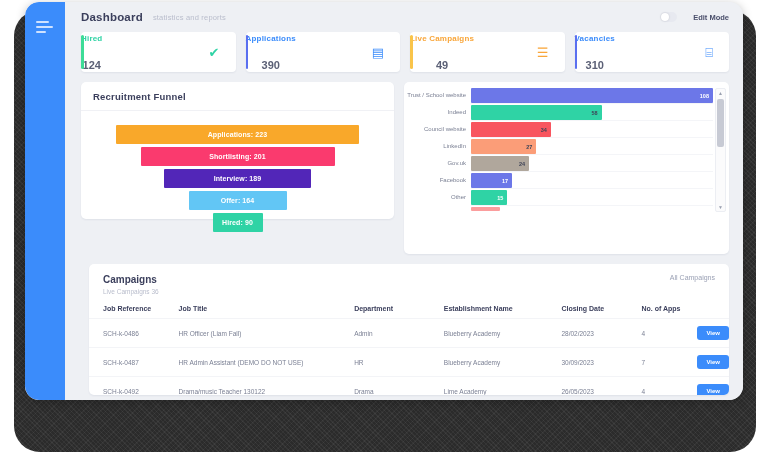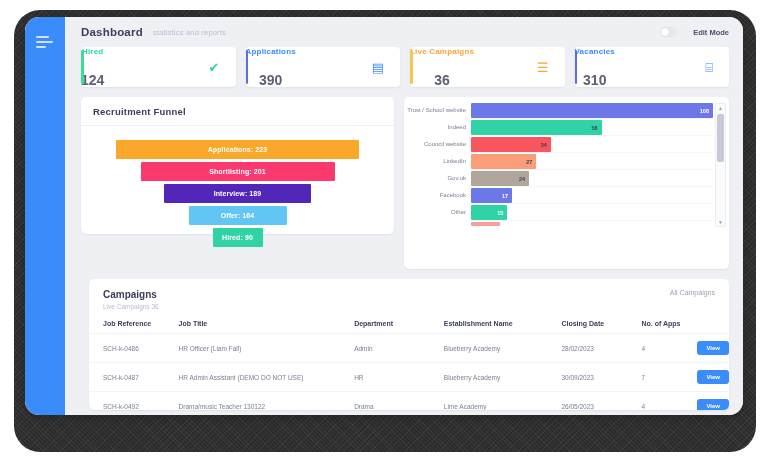--- a/index.html
+++ b/index.html
@@ -20,21 +20,21 @@
     filter:blur(0.2px);
   }
   .frame-noise{
     position:absolute;left:14px;top:10px;width:742px;height:442px;border-radius:26px;
     background-image:
       repeating-linear-gradient(45deg, rgba(255,255,255,.10) 0 1px, transparent 1px 3px),
       repeating-linear-gradient(-45deg, rgba(255,255,255,.08) 0 1px, transparent 1px 4px);
     opacity:.55;
   }
   .window{
-    position:absolute;left:25px;top:17px;width:718px;height:398px;
+    position:absolute;left:25px;top:2px;width:718px;height:398px;
     background:#eef0f4;border-radius:14px;overflow:hidden;
     box-shadow:0 2px 10px rgba(0,0,0,.25);
   }
 
   
   .sidebar{
     position:absolute;left:0;top:0;width:40px;height:398px;
     background:#3b8cfb;border-radius:14px 0 0 14px;
   }
   .burger{position:absolute;left:11px;top:19px;width:18px;}
@@ -57,21 +57,21 @@
   
   .stats{display:flex;gap:10px;padding:0 14px 0 16px;}
   .card{
     flex:1;height:40px;background:#fff;border-radius:4px;
     display:flex;align-items:center;justify-content:flex-start;position:relative;
     box-shadow:0 1px 2px rgba(30,40,80,.07);
   }
   .card .accent{position:absolute;left:0;top:3px;bottom:3px;width:2.5px;border-radius:2px;}
   .card .txt{text-align:center;}
   .card .lbl{font-size:8px;font-weight:bold;letter-spacing:.2px;}
-  .card .val{font-size:14px;font-weight:bold;color:#5b6076;margin-top:16px;}
+  .card .val{font-size:11px;font-weight:bold;color:#5b6076;margin-top:16px;}
   .card .ic{position:absolute;right:16px;top:50%;transform:translateY(-50%);font-size:13px;line-height:1;}
 
   
   .panels{display:flex;gap:10px;padding:10px 14px 0 16px;}
   .panel{background:#fff;border-radius:5px;box-shadow:0 1px 2px rgba(30,40,80,.07);position:relative;}
   .panel-head{padding:9px 12px 8px;border-bottom:1px solid #f0f1f5;}
   .panel-title{font-size:9.5px;font-weight:bold;color:#3b3f5c;letter-spacing:.2px;}
 
   .panel-funnel{width:313px;height:137px;}
   .panel-source{flex:1;height:172px;}
@@ -151,21 +151,21 @@
         <div class="txt">
           <div class="lbl" style="color:#3b8cfb">Applications</div>
           <div class="val">390</div>
         </div>
         <div class="ic" style="color:#3b8cfb">▤</div>
       </div>
       <div class="card">
         <div class="accent" style="background:#f9c44a"></div>
         <div class="txt">
           <div class="lbl" style="color:#f9a63a">Live Campaigns</div>
-          <div class="val">36</div>
+          <div class="val">49</div>
         </div>
         <div class="ic" style="color:#f9a63a">☰</div>
       </div>
       <div class="card">
         <div class="accent" style="background:#5a6ff0"></div>
         <div class="txt">
           <div class="lbl" style="color:#3b8cfb">Vacancies</div>
           <div class="val">310</div>
         </div>
         <div class="ic" style="color:#3b8cfb">⌸</div>

